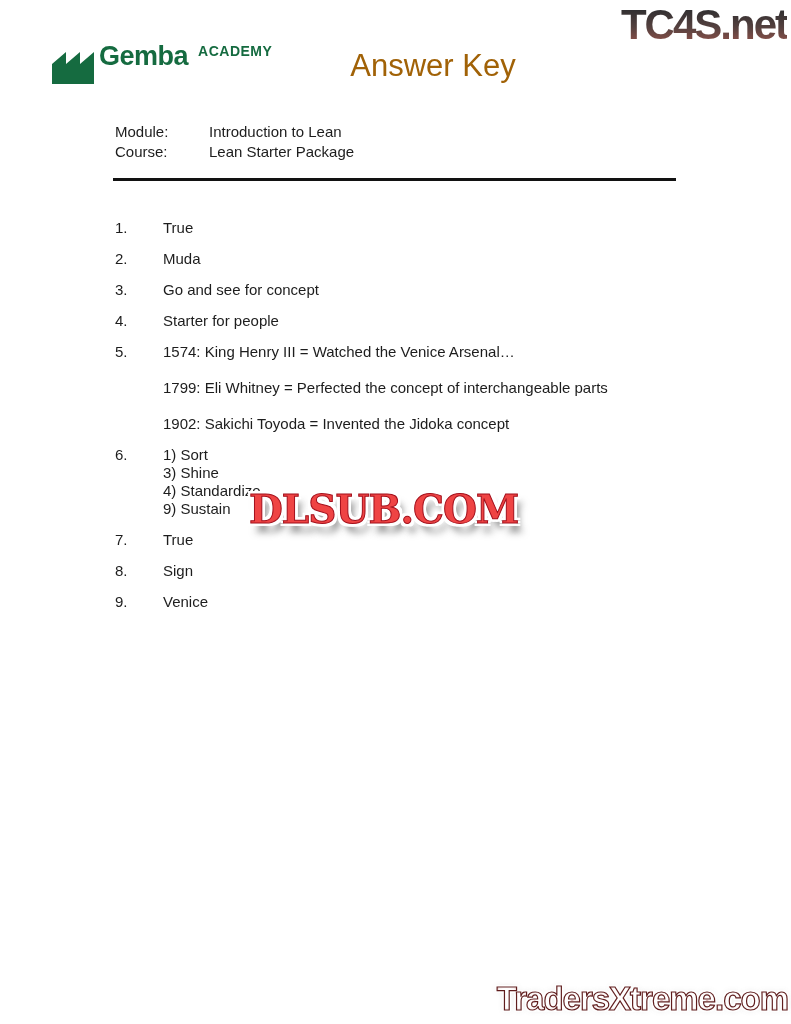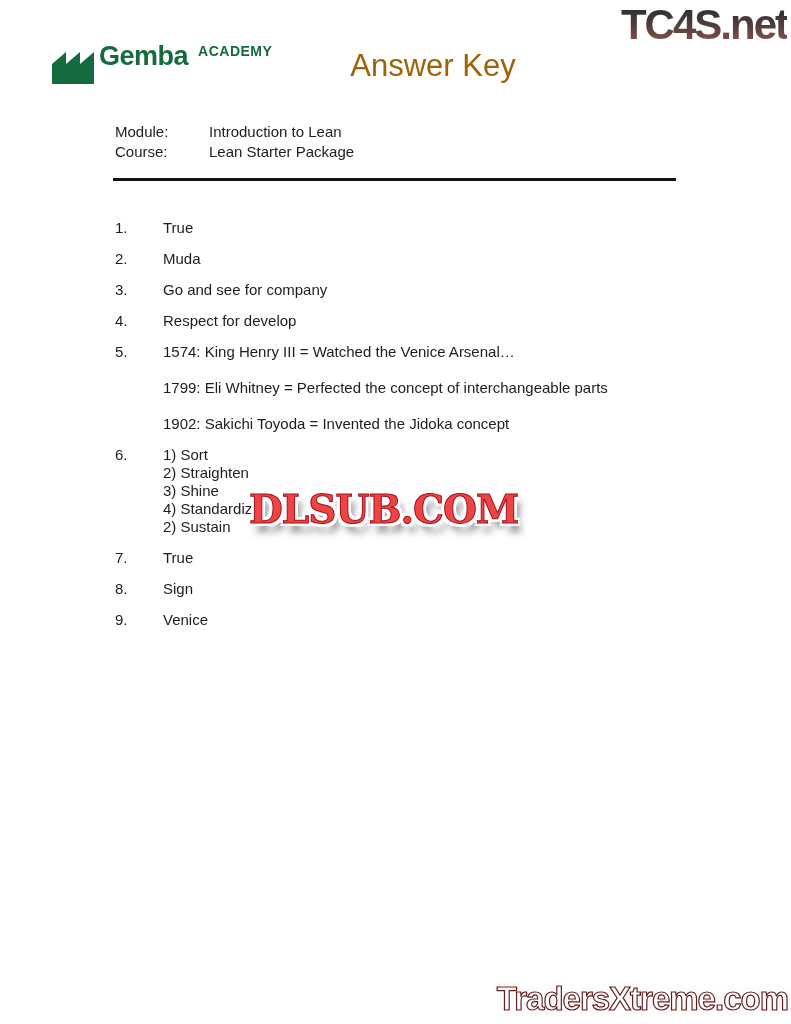--- a/index.html
+++ b/index.html
@@ -118,45 +118,44 @@
       </div>
       <div class="answer-row">
         <div class="answer-num">2.</div>
         <div class="answer-body">
           <p>Muda</p>
         </div>
       </div>
       <div class="answer-row">
         <div class="answer-num">3.</div>
         <div class="answer-body">
-          <p>Go and see for company</p>
+          <p>Go and see for concept</p>
         </div>
       </div>
       <div class="answer-row">
         <div class="answer-num">4.</div>
         <div class="answer-body">
-          <p>Respect for develop</p>
+          <p>Starter for people</p>
         </div>
       </div>
       <div class="answer-row">
         <div class="answer-num">5.</div>
         <div class="answer-body">
           <p>1574: King Henry III = Watched the Venice Arsenal…</p>
           <p>1799: Eli Whitney = Perfected the concept of interchangeable parts</p>
           <p>1902: Sakichi Toyoda = Invented the Jidoka concept</p>
         </div>
       </div>
       <div class="answer-row">
         <div class="answer-num">6.</div>
         <div class="answer-body">
           <div class="line">1) Sort</div>
-          <div class="line">2) Straighten</div>
           <div class="line">3) Shine</div>
           <div class="line">4) Standardize</div>
-          <div class="line">2) Sustain</div>
+          <div class="line">9) Sustain</div>
         </div>
       </div>
       <div class="answer-row">
         <div class="answer-num">7.</div>
         <div class="answer-body">
           <p>True</p>
         </div>
       </div>
       <div class="answer-row">
         <div class="answer-num">8.</div>

